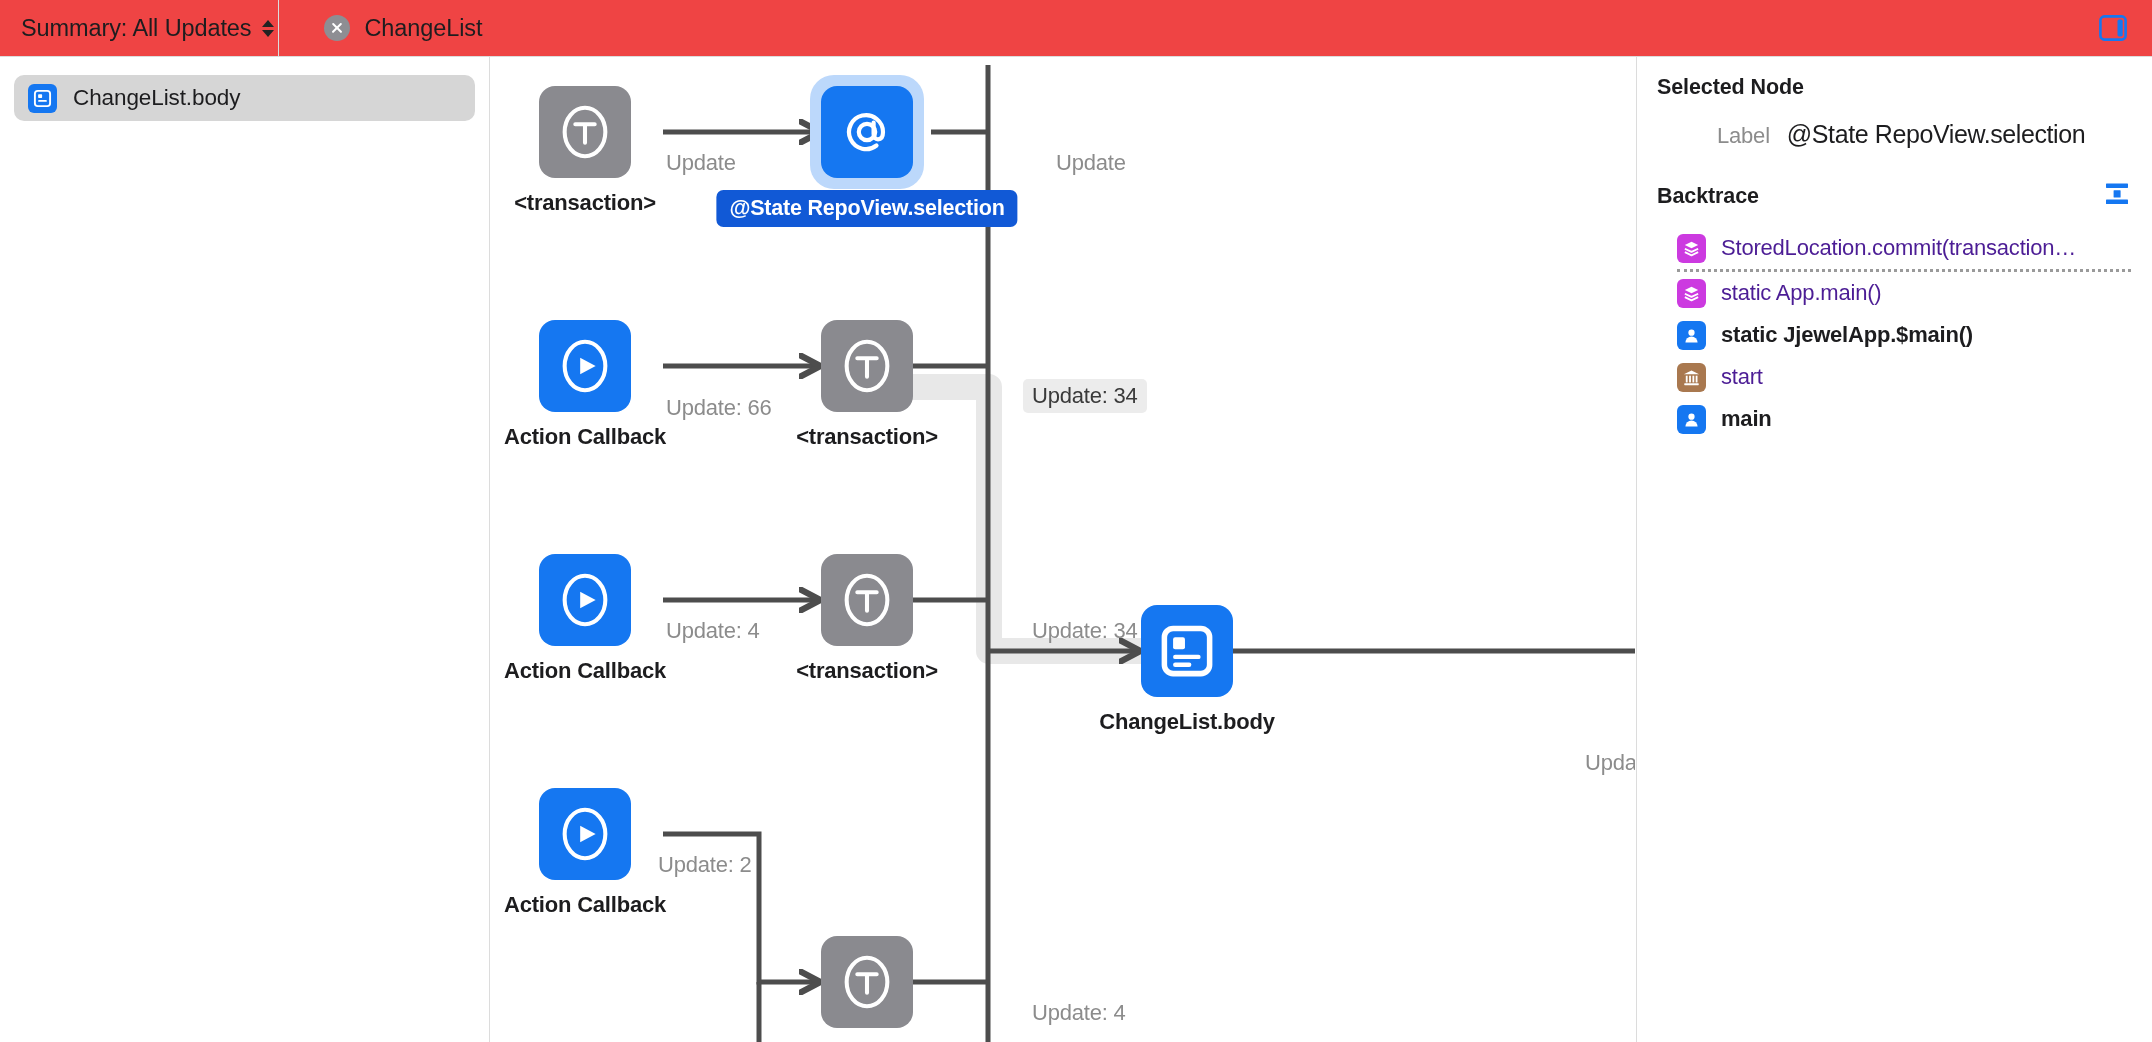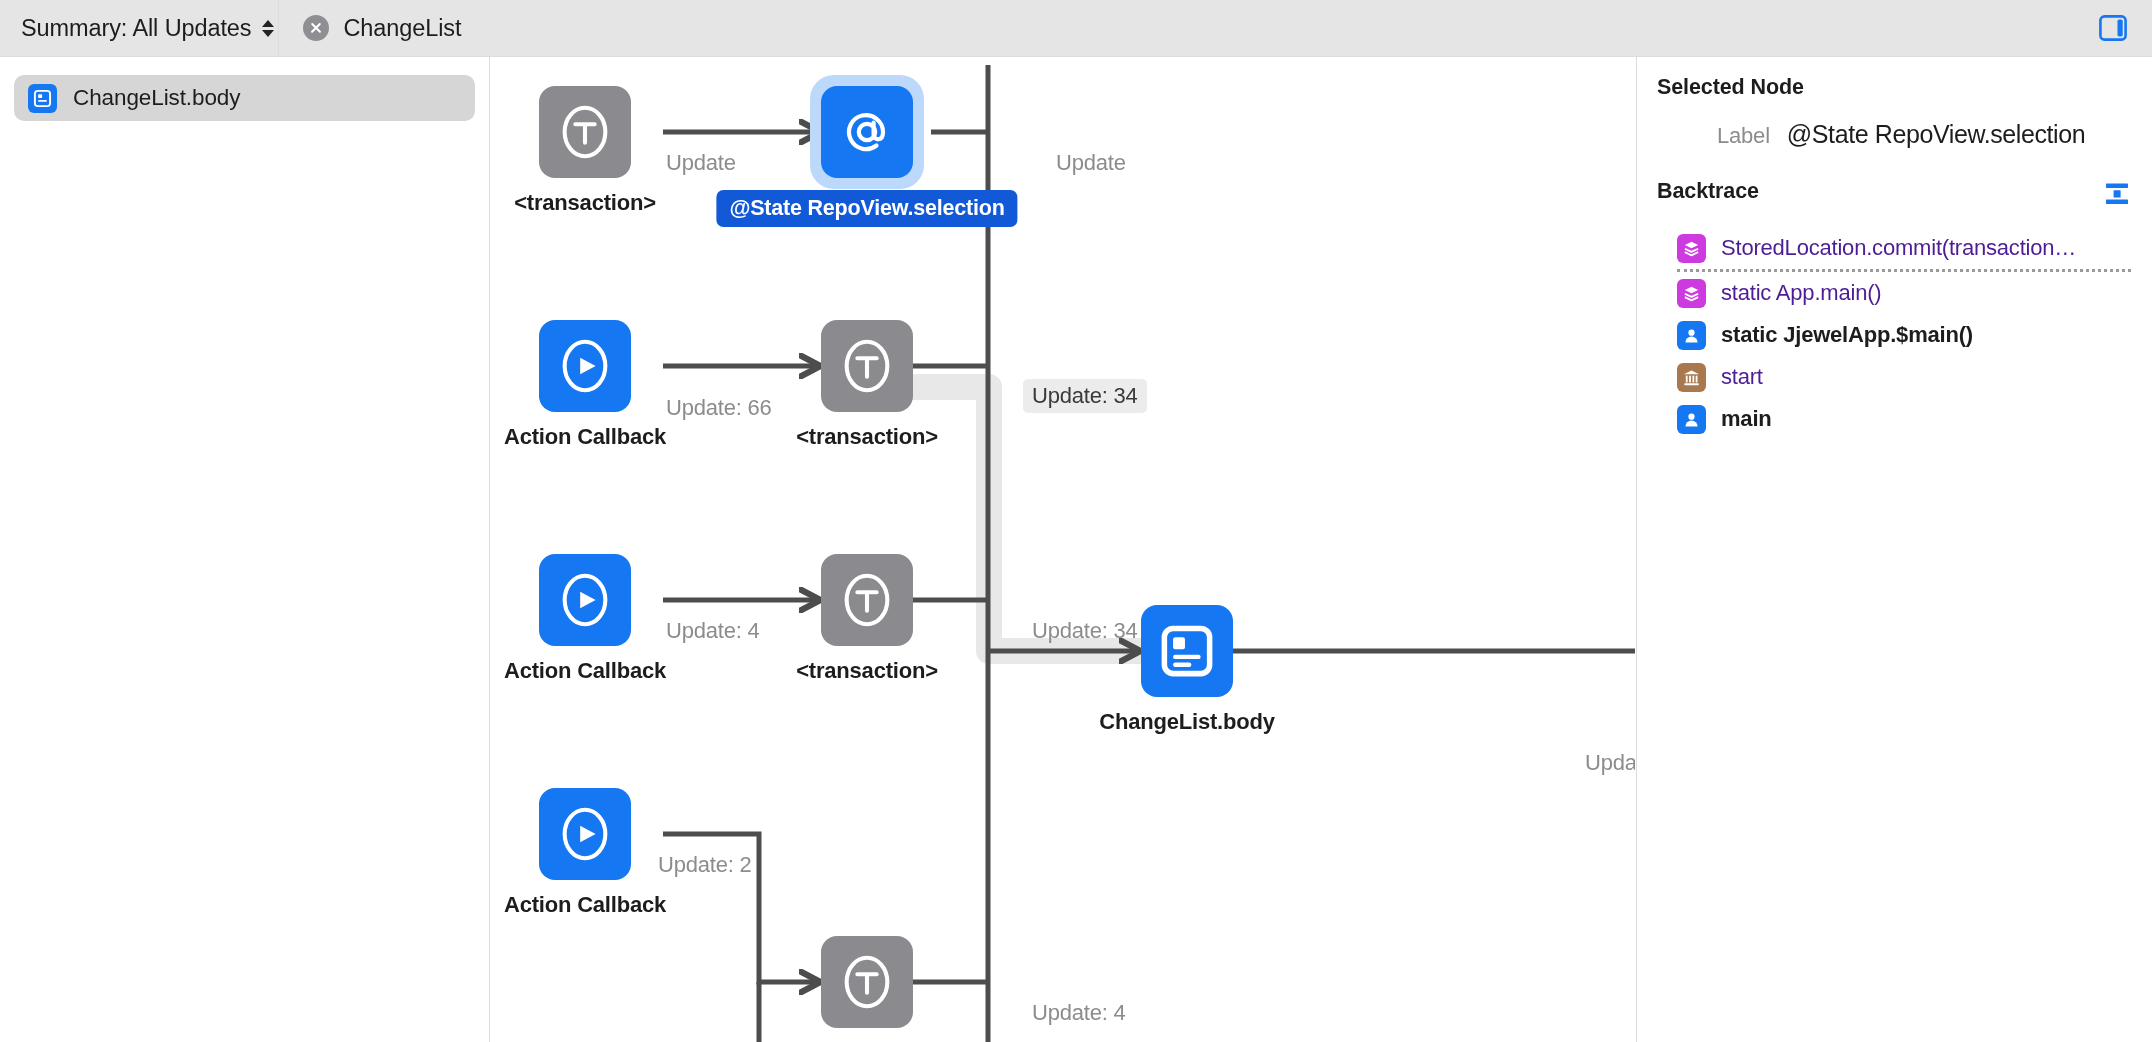--- a/index.html
+++ b/index.html
@@ -7,21 +7,21 @@
     width: 2152px; height: 1042px;
     font-family: "Liberation Sans", sans-serif;
     background: #ffffff;
     overflow: hidden;
     -webkit-font-smoothing: antialiased;
   }
 
   
   #topbar {
     position: absolute; left: 0; top: 0; width: 2152px; height: 57px;
-    background: #e5e5e5;
+    background: #ef4444;
     border-bottom: 1px solid #dcdcdc;
     display: flex; align-items: center;
   }
   #summary-control {
     display: flex; align-items: center; gap: 10px;
     margin-left: 17px; height: 36px; padding: 0 4px;
     cursor: default;
   }
   #summary-control .label {
     font-size: 23.5px; color: #1d1d1f; letter-spacing: -0.1px; white-space: nowrap;
@@ -32,21 +32,21 @@
   }
   .stepper i {
     display: block; width: 0; height: 0; border-left: 6px solid transparent;
     border-right: 6px solid transparent;
   }
   .stepper i.up { border-bottom: 7px solid #232323; }
   .stepper i.dn { border-top: 7px solid #232323; }
 
   .vdiv { width: 1px; height: 57px; background: #dcdcdc; }
 
-  #tabs { display: flex; align-items: center; height: 57px; }
+  #tabs { display: flex; align-items: center; height: 57px; margin-left: 21px; }
   #tab-changelist {
     display: flex; align-items: center; gap: 14px;
     padding: 0 24px; height: 57px; cursor: default;
   }
   .close-circle {
     width: 26px; height: 26px; border-radius: 50%;
     background: #8e8e93; position: relative; flex: none;
   }
   .close-circle::before, .close-circle::after {
     content: ""; position: absolute; left: 50%; top: 50%;
@@ -135,21 +135,21 @@
   }
   #selected-node-head { margin-top: 18px; }
   #label-row {
     display: flex; align-items: baseline; gap: 17px;
     margin-top: 20px; padding-left: 60px;
   }
   #label-row .key { font-size: 22px; color: #8c8c8c; letter-spacing: -0.2px; }
   #label-row .val { font-size: 25px; color: #1d1d1f; letter-spacing: -0.4px; white-space: nowrap; }
 
   #backtrace-head-row {
-    display: flex; align-items: flex-start; justify-content: space-between;
+    display: flex; align-items: flex-end; justify-content: space-between;
     margin-top: 30px;
   }
   #backtrace-collapse-icon { cursor: pointer; width: 30px; height: 30px;
     display: flex; align-items: center; justify-content: center; }
 
   #backtrace-list { margin-top: 18px; }
   .bt-row {
     display: flex; align-items: center; gap: 15px;
     height: 42px; padding-left: 20px; cursor: default;
   }

